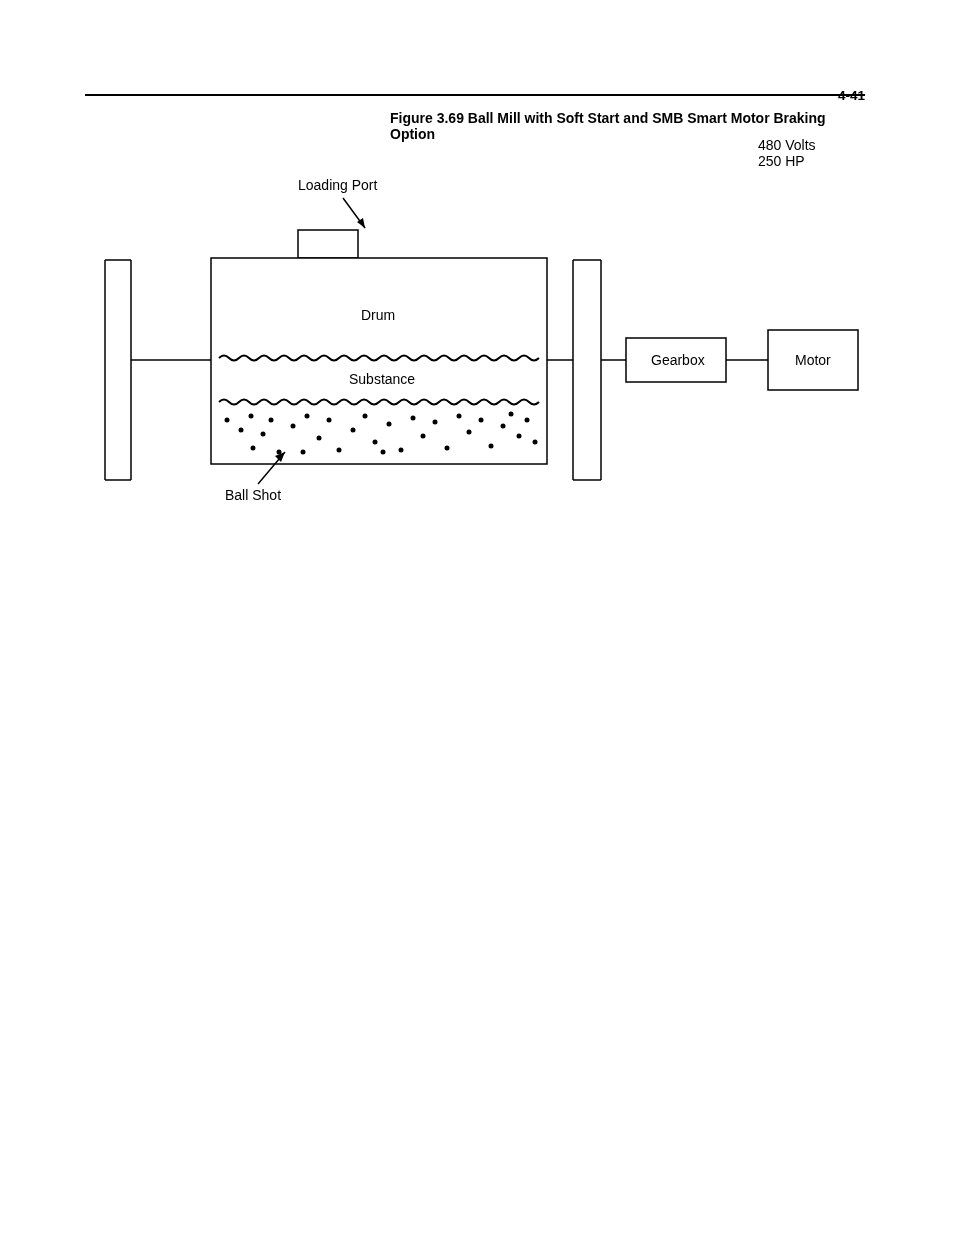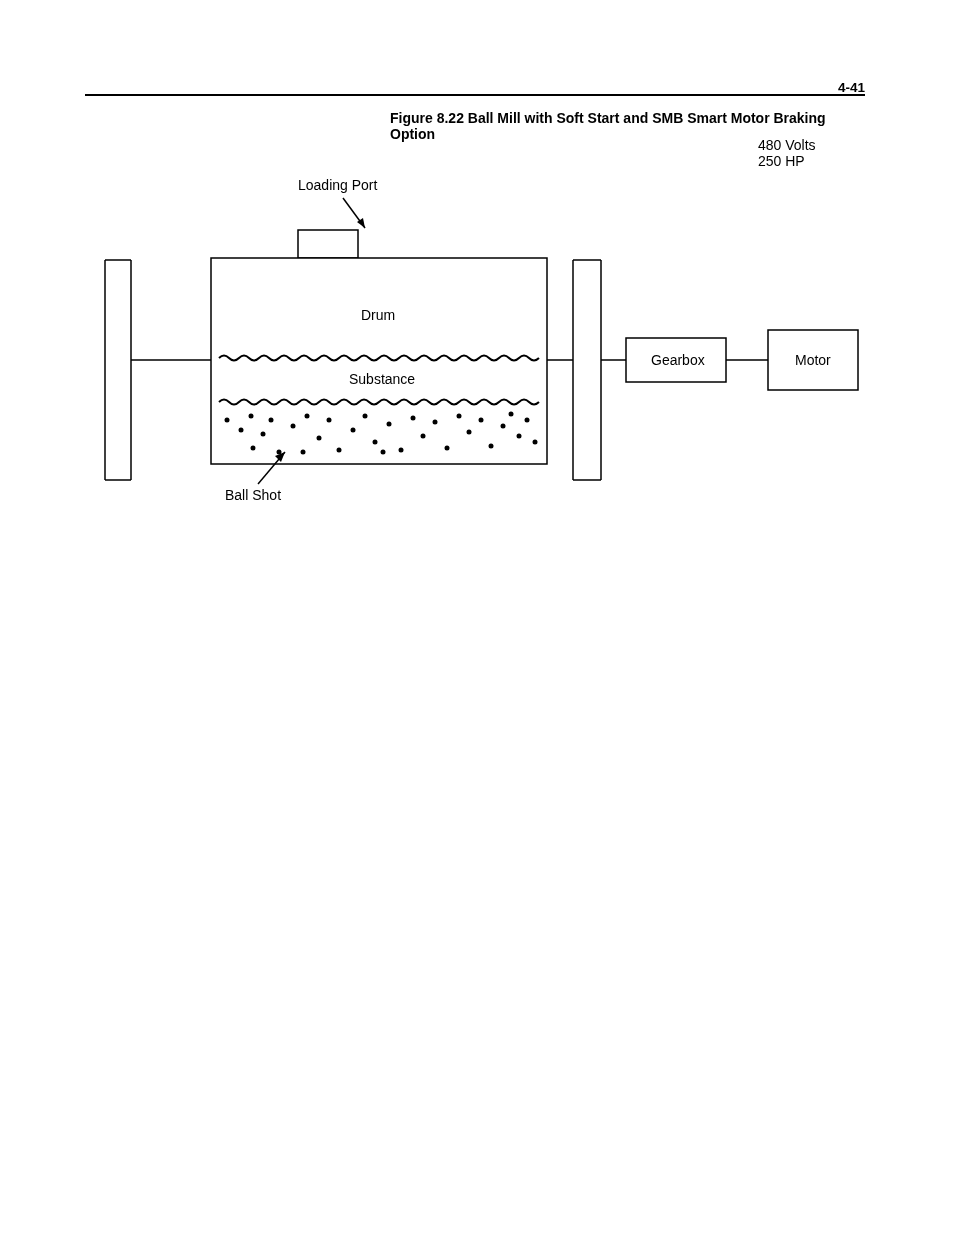--- a/index.html
+++ b/index.html
@@ -27,21 +27,21 @@
     position: absolute;
     left: 330px;
     top: 2px;
     font-size: 13.5px;
     font-family: "Arial Narrow", Arial, sans-serif;
     letter-spacing: 0.2px;
   }
   .page-num {
     position: absolute;
     right: 0;
-    top: 10px;
+    top: 18px;
     font-size: 13.5px;
     font-weight: bold;
   }
   .fig-caption {
     position: absolute;
     left: 305px;
     top: 40px;
     font-size: 14px;
     font-weight: bold;
   }
@@ -60,21 +60,21 @@
   }
 </style>
 </head>
 <body>
 
 <div class="page">
   <div class="header-line">
     <span class="page-num">4-41</span>
   </div>
 
-  <div class="fig-caption">Figure 8.22 Ball Mill with Soft Start and SMB Smart Motor Braking Option</div>
+  <div class="fig-caption">Figure 3.69 Ball Mill with Soft Start and SMB Smart Motor Braking Option</div>
 
   <div class="svgwrap">
     <svg width="780" height="440" viewBox="0 0 780 440">
 
       <text class="lbl" x="655" y="20">480 Volts</text>
       <text class="lbl" x="655" y="36">250 HP</text>
 
       <text class="lbl" x="195" y="60">Loading Port</text>
       <line x1="240" y1="68" x2="262" y2="98" stroke="#000" stroke-width="1.5"></line>
       <polygon points="262,98 254,92 260,88" fill="#000"></polygon>

